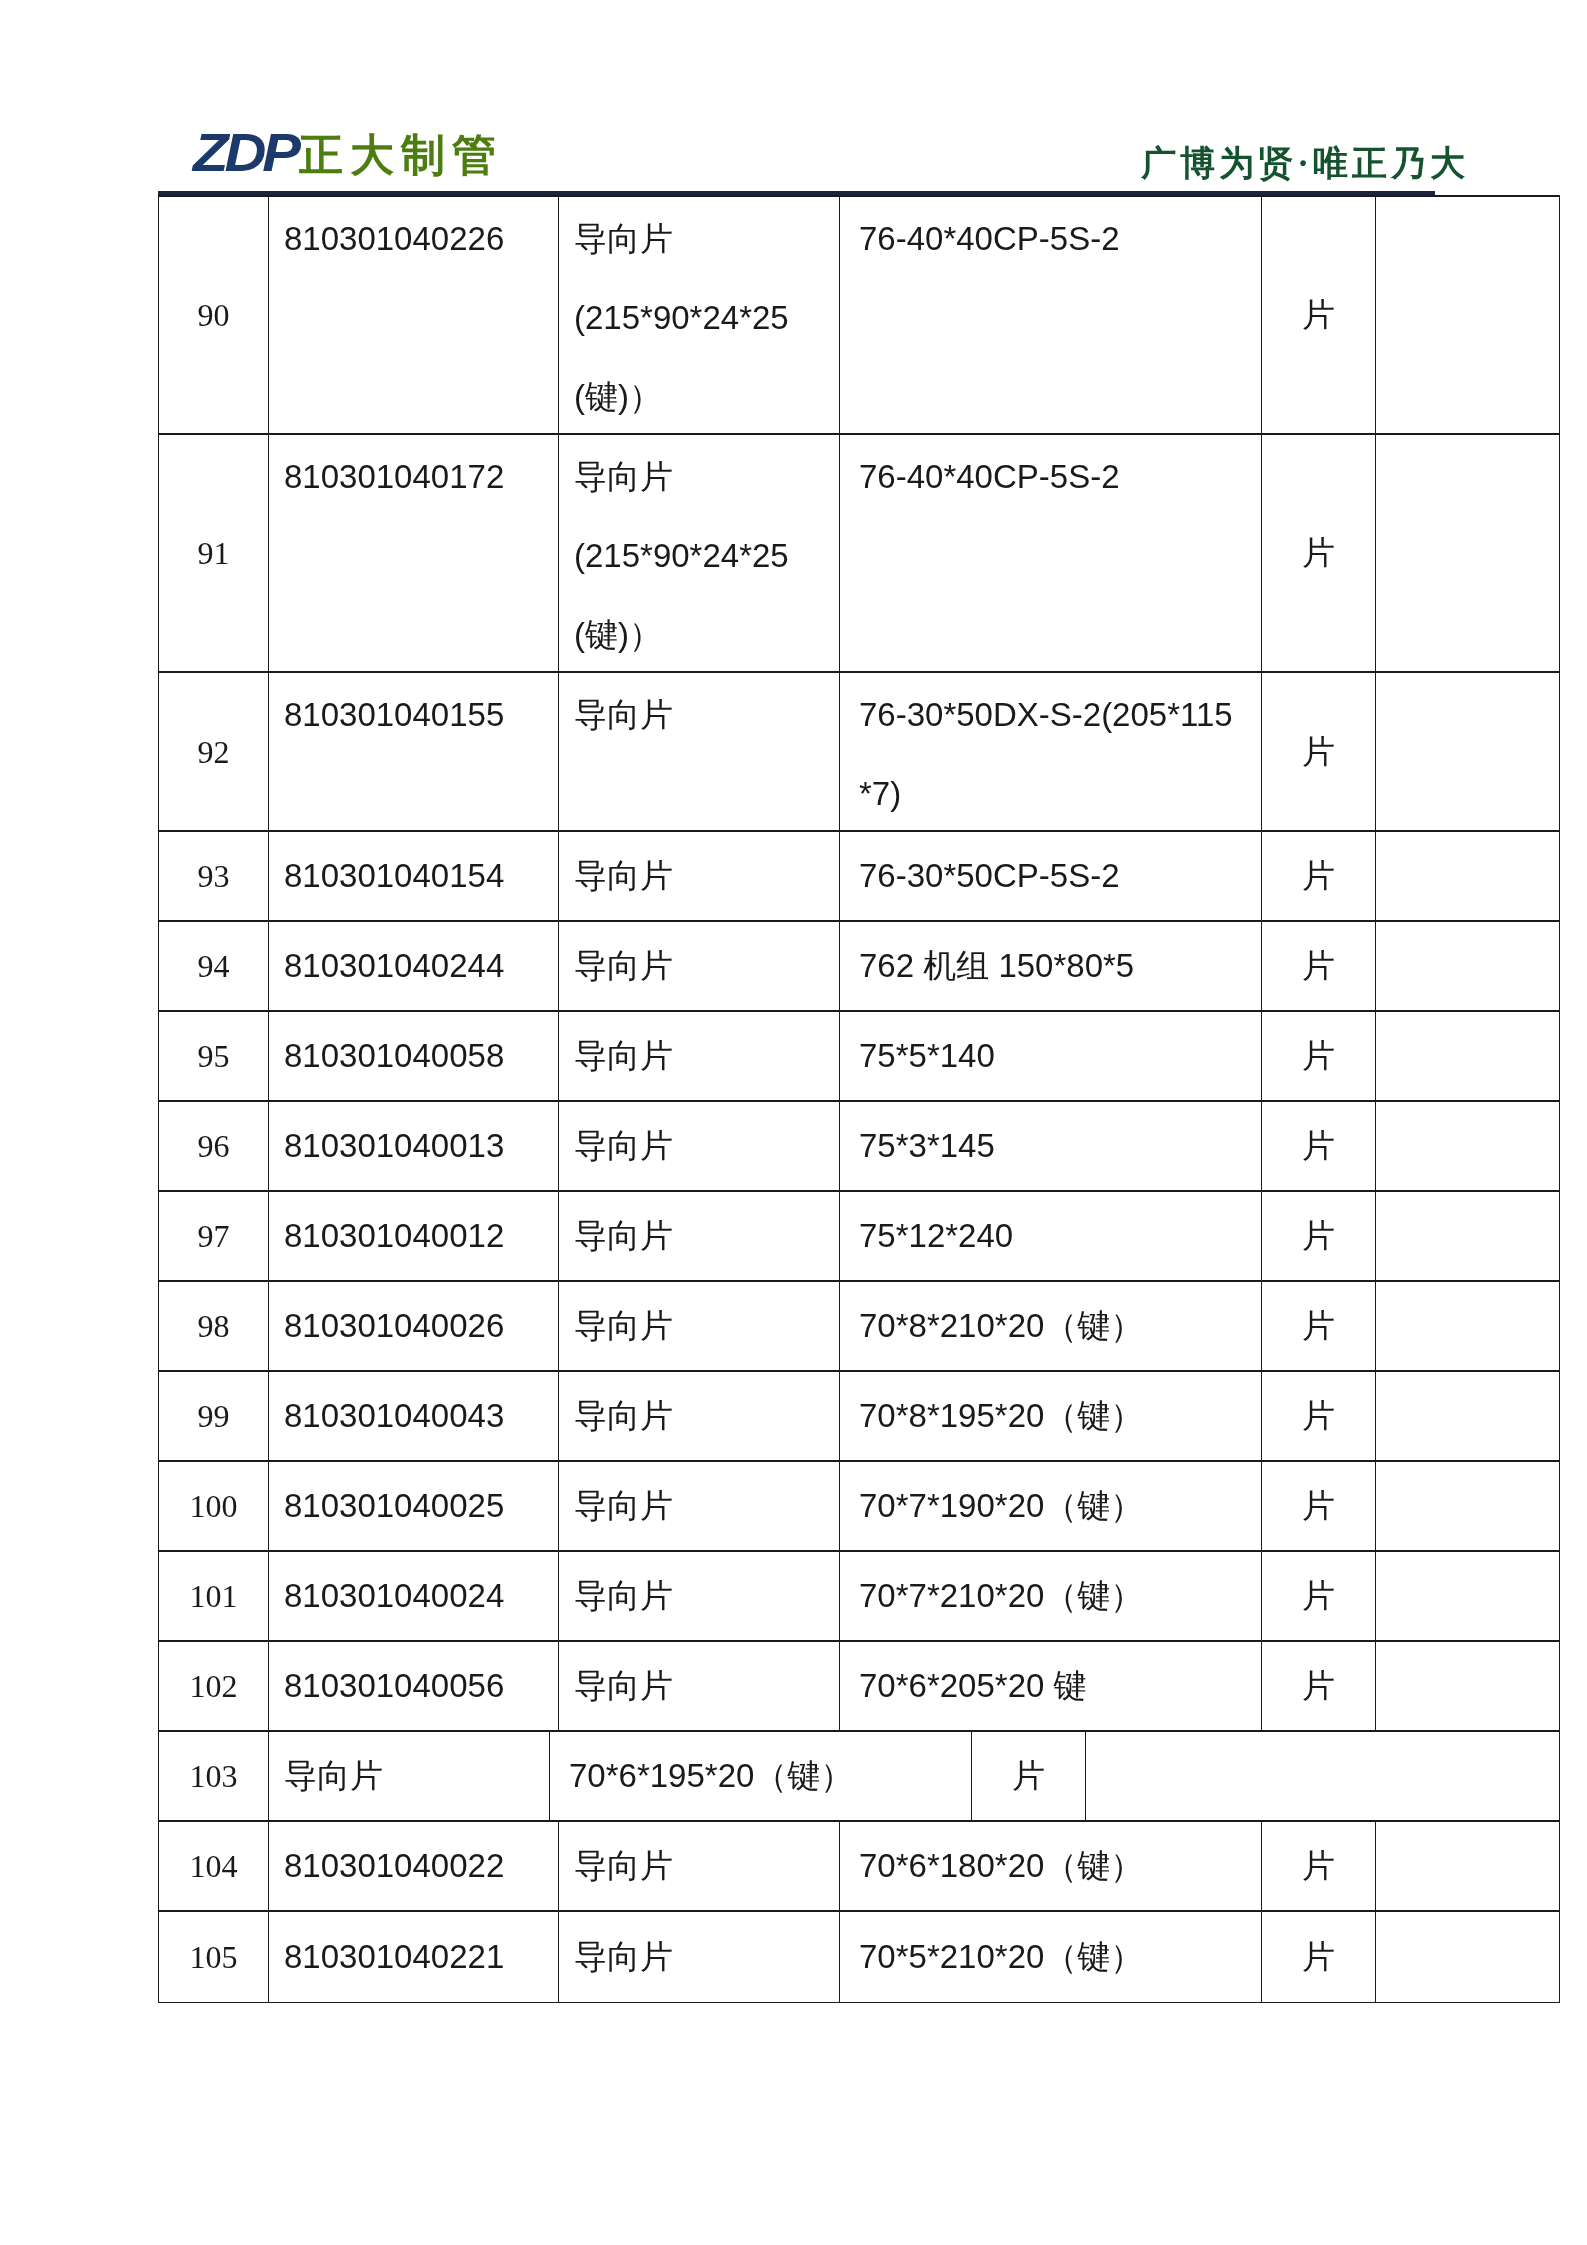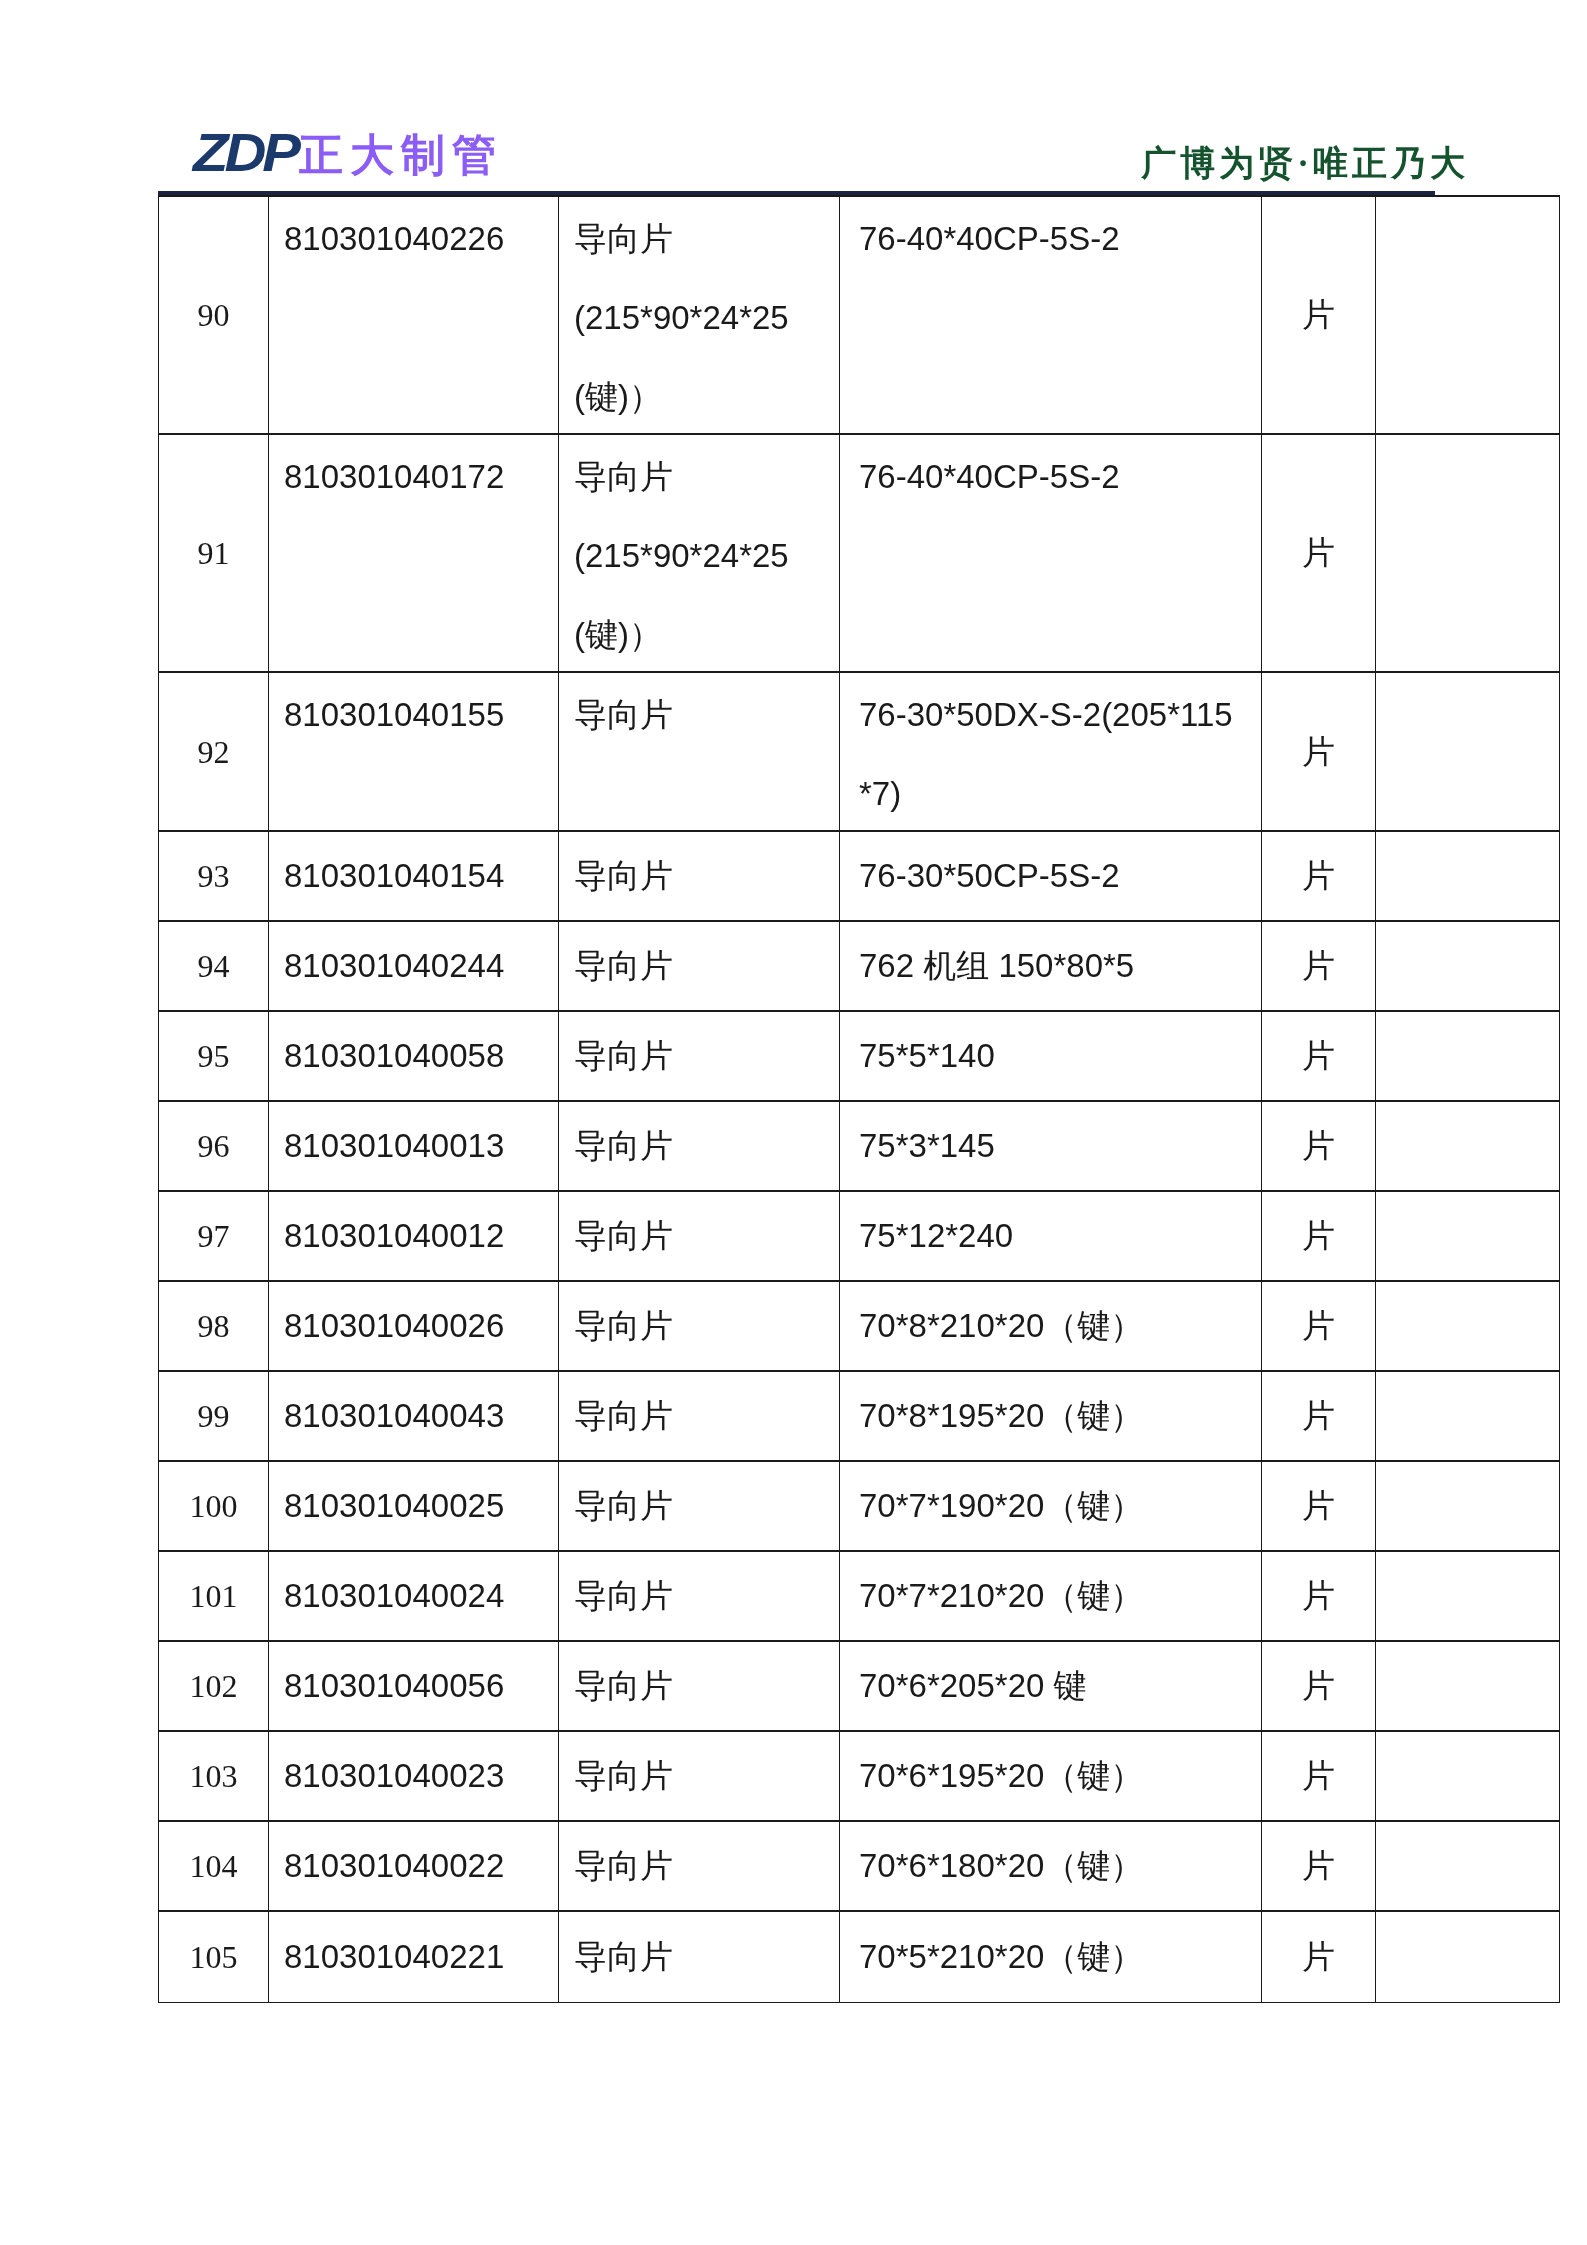--- a/index.html
+++ b/index.html
@@ -80,21 +80,21 @@
   }
 </style>
 </head>
 <body>
 
 <div class="page">
 
   <div class="header">
     <div class="logo-wrap">
       <span class="logo-zdp" style="color: rgb(27, 58, 107);">ZDP</span>
-      <span class="logo-company" style="color: #8b5cf6;">正大制管</span>
+      <span class="logo-company" style="color: #4d7c0f;">正大制管</span>
     </div>
     <div class="slogan" style="color: #14532d;">广博为贤·唯正乃大</div>
     <div class="header-rule"></div>
   </div>
 
   <div class="parts-table" id="parts-table">
       <div class="t-row h3">
       <div class="cell c-no">90</div>
       <div class="cell c-code">
           <span>810301040226</span>
@@ -271,23 +271,20 @@
           <span>导向片</span>
         </div>
       <div class="cell c-spec">
           <span>70*6*205*20 键</span>
         </div>
       <div class="cell c-unit">片</div>
       <div class="cell c-note"></div>
     </div>
       <div class="t-row h1">
       <div class="cell c-no">103</div>
-      <div class="cell c-code">
-          <span>810301040023</span>
-        </div>
       <div class="cell c-name">
           <span>导向片</span>
         </div>
       <div class="cell c-spec">
           <span>70*6*195*20（键）</span>
         </div>
       <div class="cell c-unit">片</div>
       <div class="cell c-note"></div>
     </div>
       <div class="t-row h1">

